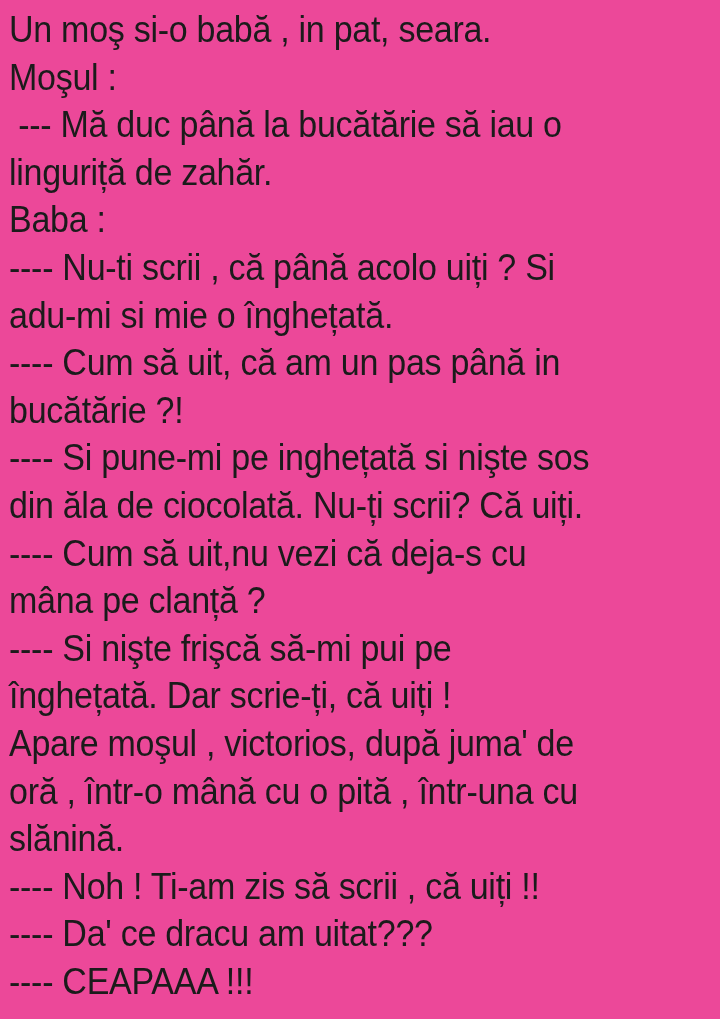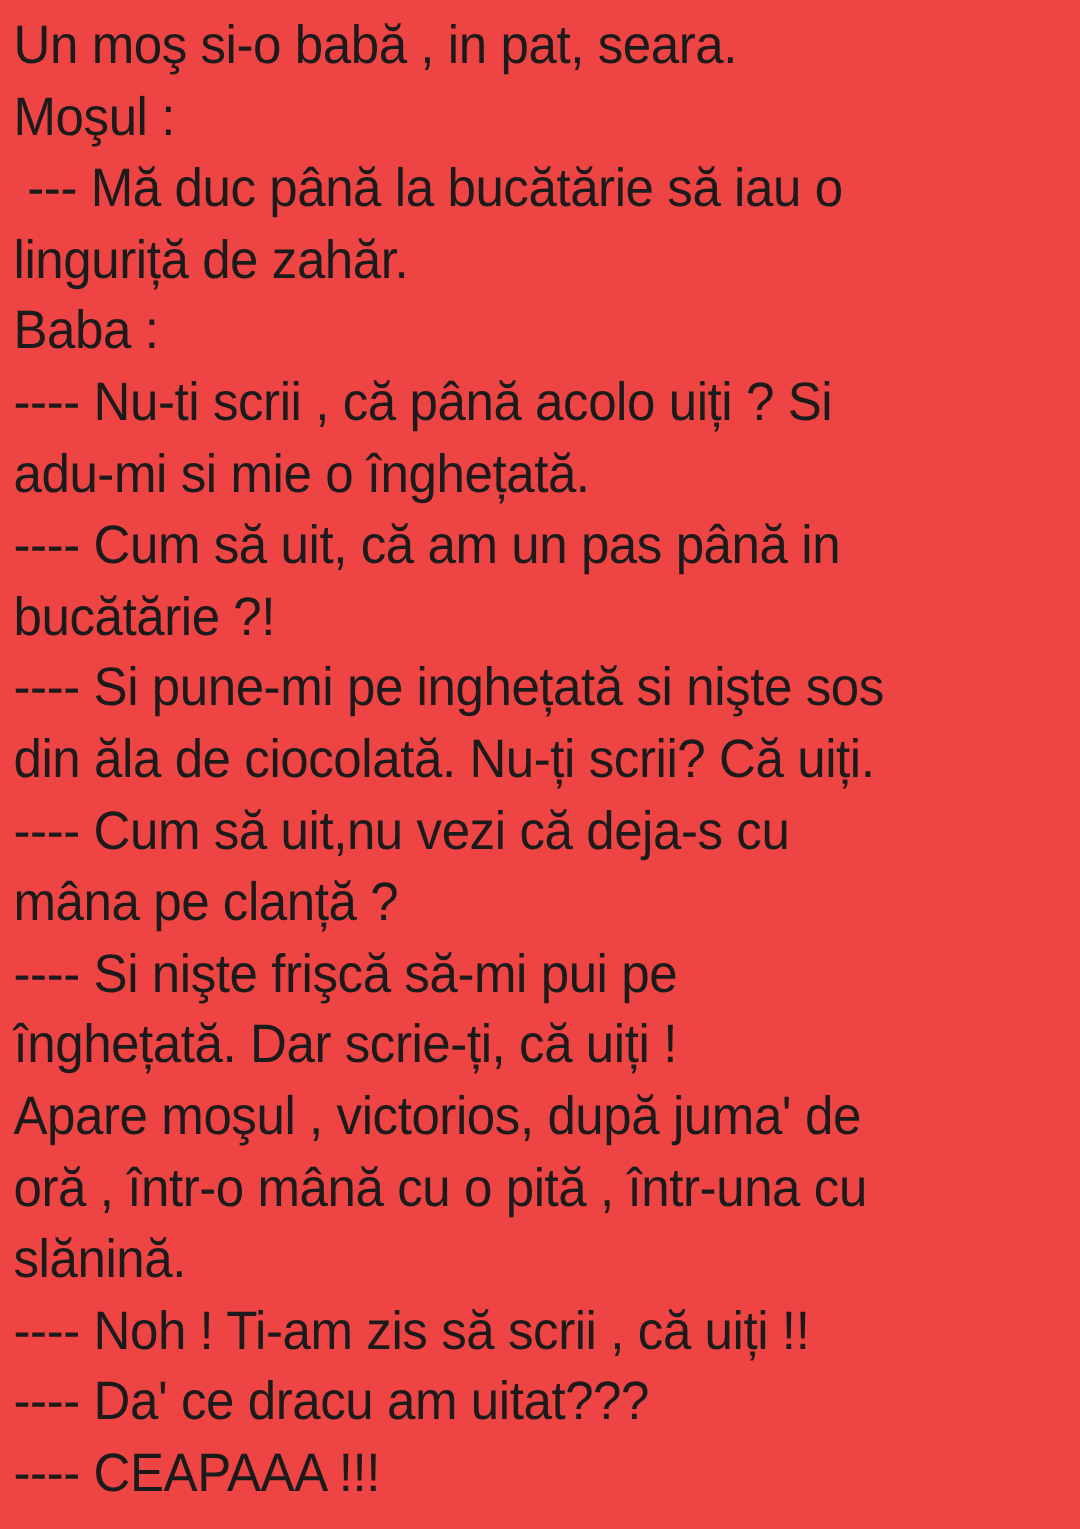--- a/index.html
+++ b/index.html
@@ -9,21 +9,21 @@
   body {
     width: 720px;
     height: 1019px;
     background: #ffffff;
     overflow: hidden;
     position: relative;
   }
   .page {
     position: absolute;
     inset: 0;
-    background: #ef4444;
+    background: #ec4899;
   }
   .text-block {
     position: absolute;
     left: 9px;
     top: 6px;
     width: 762px;
     transform: scaleX(0.945);
     transform-origin: 0 0;
     font-family: "Liberation Sans", "DejaVu Sans", sans-serif;
     font-size: 36px;

